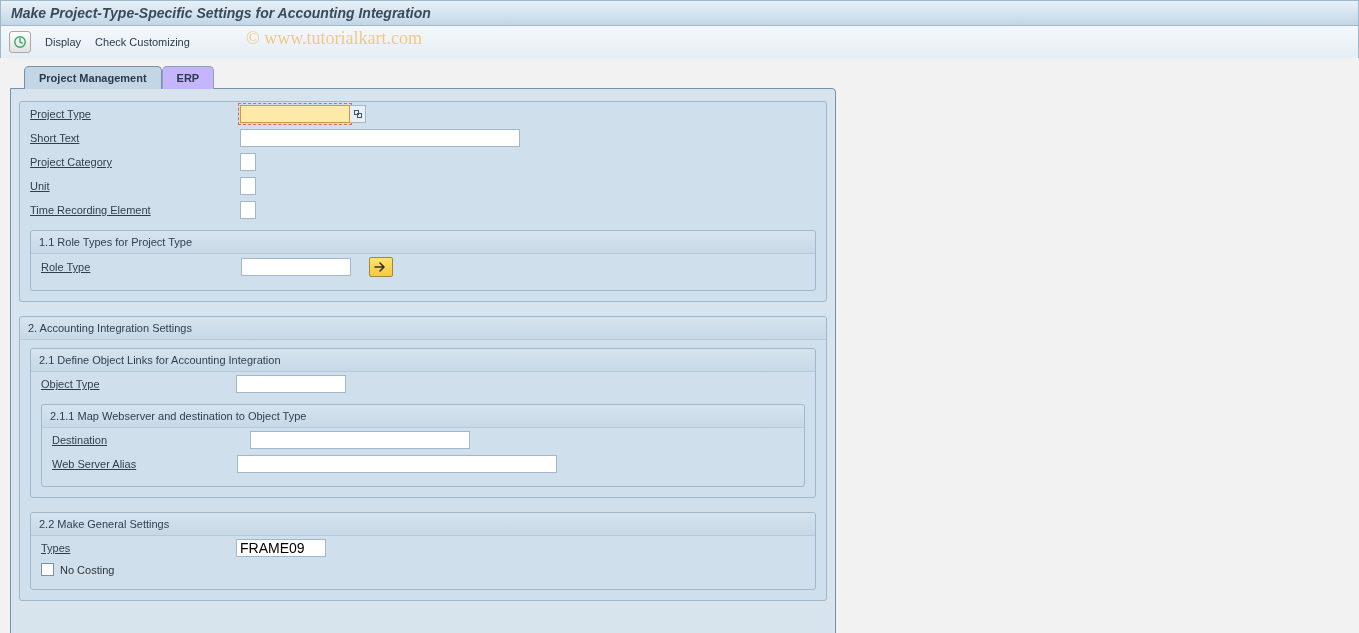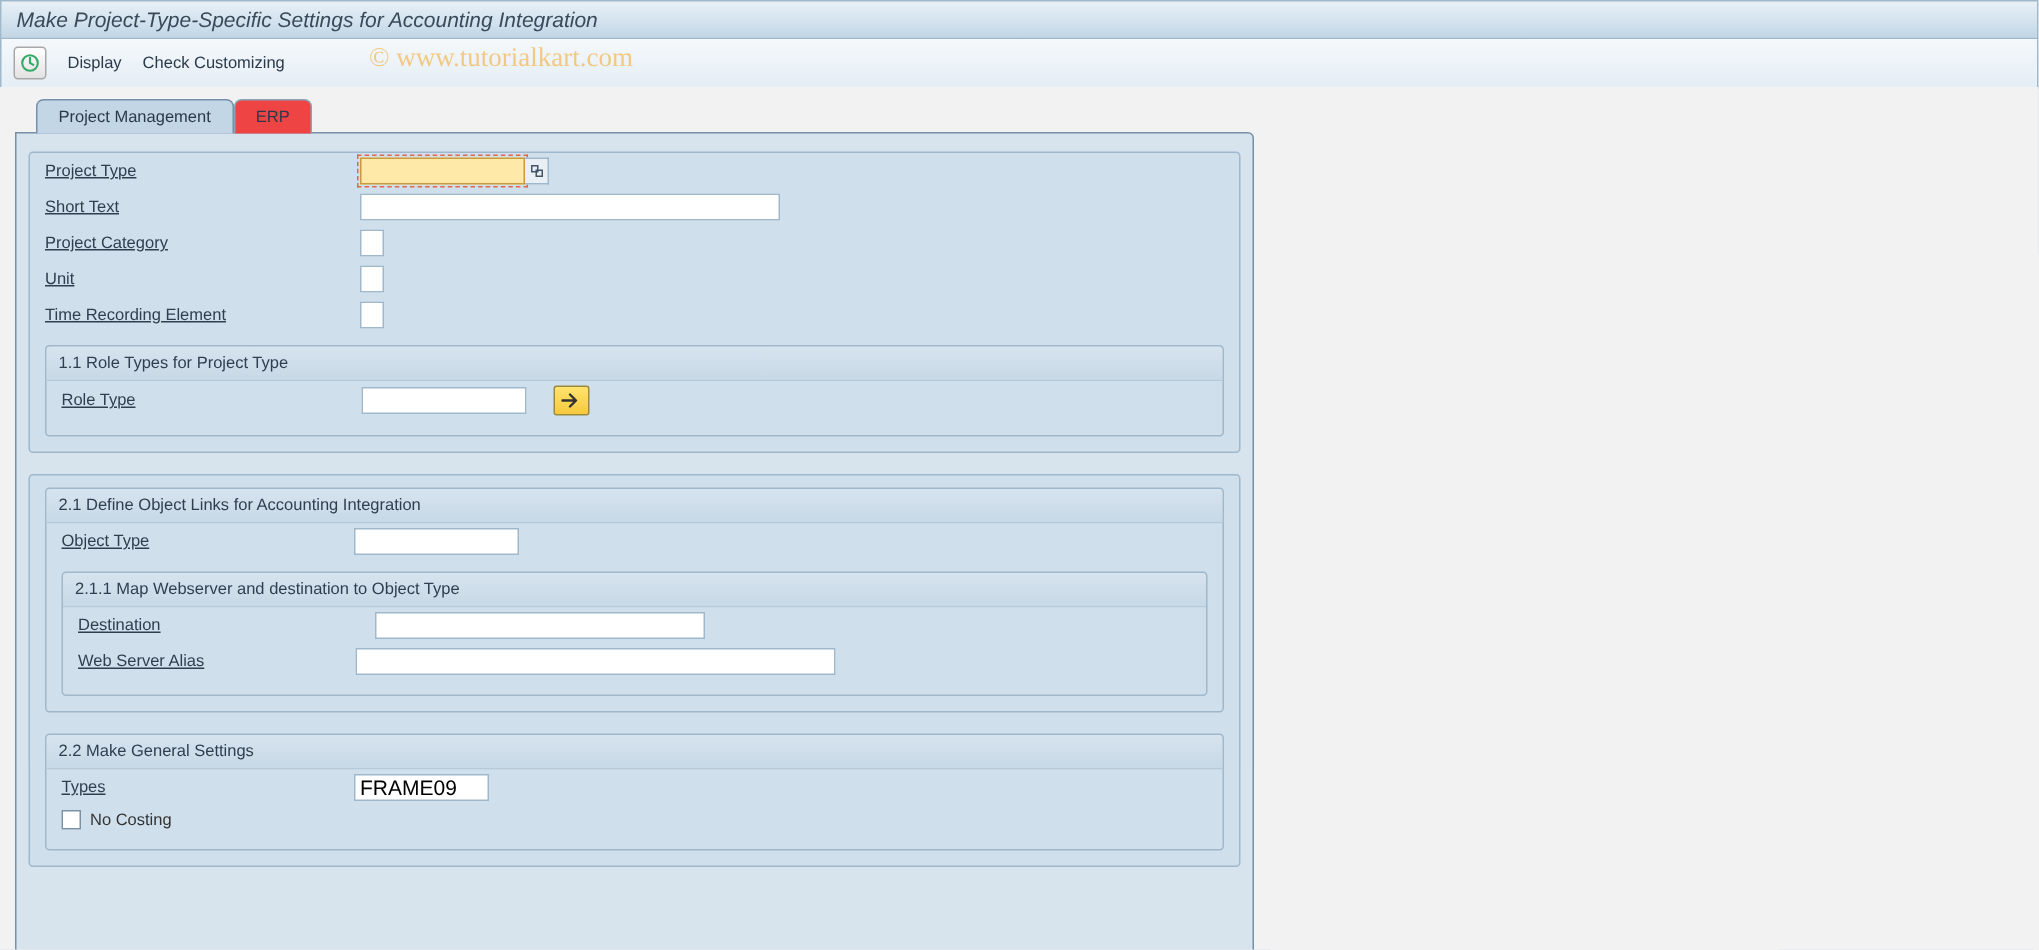--- a/index.html
+++ b/index.html
@@ -16,21 +16,21 @@
   .titlebar {
     background: linear-gradient(to bottom, #e8f0f6 0%, #d5e4ef 50%, #c2d6e6 100%);
     border: 1px solid #9fb8cc;
     height: 26px;
     display: flex;
     align-items: center;
     padding: 0 10px;
   }
   .titlebar-text {
     font-style: italic;
-    font-weight: normal;
+    font-weight: bold;
     font-size: 14px;
     color: #3a4a5a;
   }
   .toolbar {
     background: linear-gradient(to bottom, #f4f8fb 0%, #e5eef5 100%);
     border: 1px solid #9fb8cc;
     border-top: none;
     height: 30px;
     display: flex;
     align-items: center;
@@ -96,24 +96,25 @@
     background:linear-gradient(to right,#e5ecf3,#c7d5e2);
     border:1px solid #9cb2c5;
     border-radius:2px;
   }
   .tabstrip {
     display:flex;
     align-items:flex-end;
     margin-left:14px;
     position:relative;
     z-index:2;
+    font-weight:bold;
   }
   .tab {
     padding:5px 14px 5px 14px;
-    background:#ef4444;
+    background:#c4b5fd;
     border:1px solid #8aa3b8;
     border-bottom:none;
     border-radius:5px 5px 0 0;
     margin-right:0px;
     color:#2a3a4a;
     cursor:pointer;
     position:relative;
   }
   .tab.active {
     background:#c2d6e6;
@@ -274,20 +275,21 @@
           <span class="arrow-btn">
             <svg width="14" height="10" viewBox="0 0 14 10">
               <path d="M1 5 H9 M6 1 L10 5 L6 9" stroke="#333" stroke-width="1.6" fill="none" stroke-linecap="round" stroke-linejoin="round"></path>
             </svg>
           </span>
         </div>
       </div>
     </div>
 
     <div class="group">
+      <div class="group-title">2. Accounting Integration Settings</div>
 
       <div class="subgroup">
         <div class="group-title">2.1 Define Object Links for Accounting Integration</div>
         <div class="row">
           <span class="label" style="width:195px">Object Type</span>
           <input class="inp" style="width: 110px;">
         </div>
         <div class="subgroup">
           <div class="group-title">2.1.1 Map Webserver and destination to Object Type</div>
           <div class="row">

